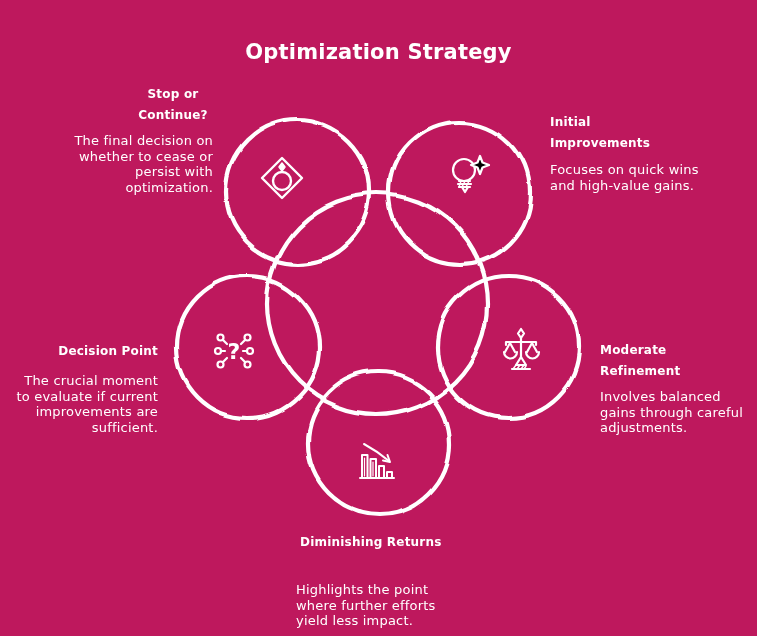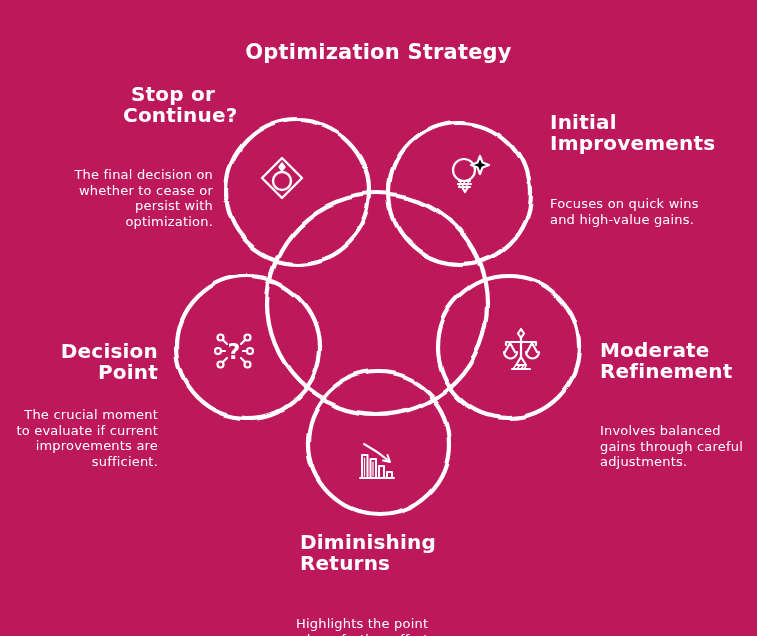--- a/index.html
+++ b/index.html
@@ -24,22 +24,22 @@
   .diagram-title {
     left: 0; top: 40px; width: 757px;
     text-align: center;
     font-size: 21px; font-weight: 700;
   }
   .center-label {
     left: 315px; top: 262px; width: 126px;
     text-align: center;
     font-size: 17px; font-weight: 700; line-height: 20px;
   }
-  .node-label { font-size: 20px; font-weight: 700; line-height: 21px; }
-  .node-desc  { font-size: 13px; font-weight: 400; line-height: 15.5px; margin-top: 34px; }
+  .node-label { font-size: 12px; font-weight: 700; line-height: 21px; }
+  .node-desc  { font-size: 13px; font-weight: 400; line-height: 15.5px; }
 
   .tl-label { left: 123px; top: 84px;  width: 100px; text-align: center; }
   .tl-desc  { left: 63px;  top: 133px; width: 150px; text-align: right; }
 
   .tr-label { left: 550px; top: 112px; width: 130px; text-align: left; }
   .tr-desc  { left: 550px; top: 162px; width: 160px; text-align: left; }
 
   .r-label  { left: 600px; top: 340px; width: 115px; text-align: left; }
   .r-desc   { left: 600px; top: 389px; width: 152px; text-align: left; }
 

